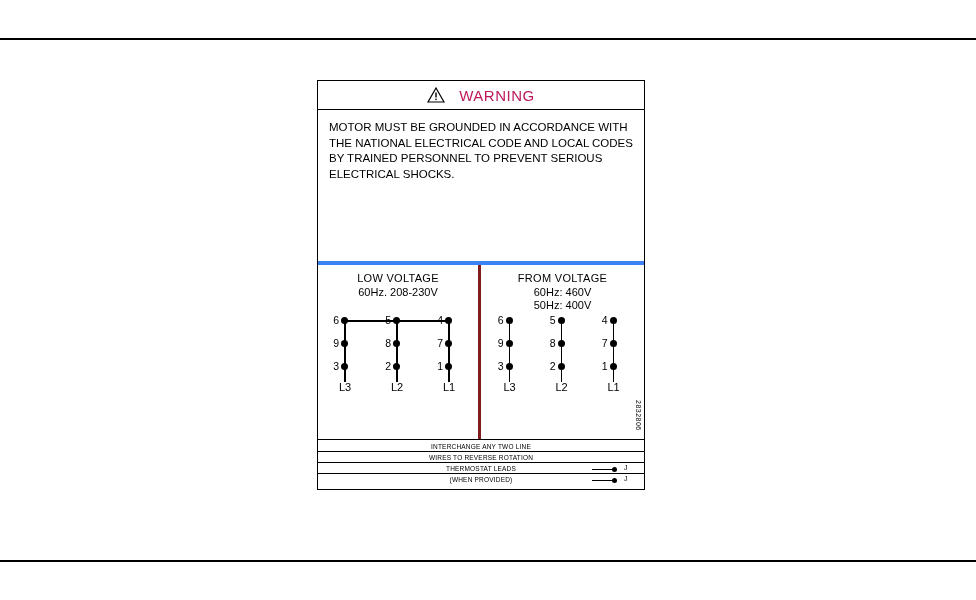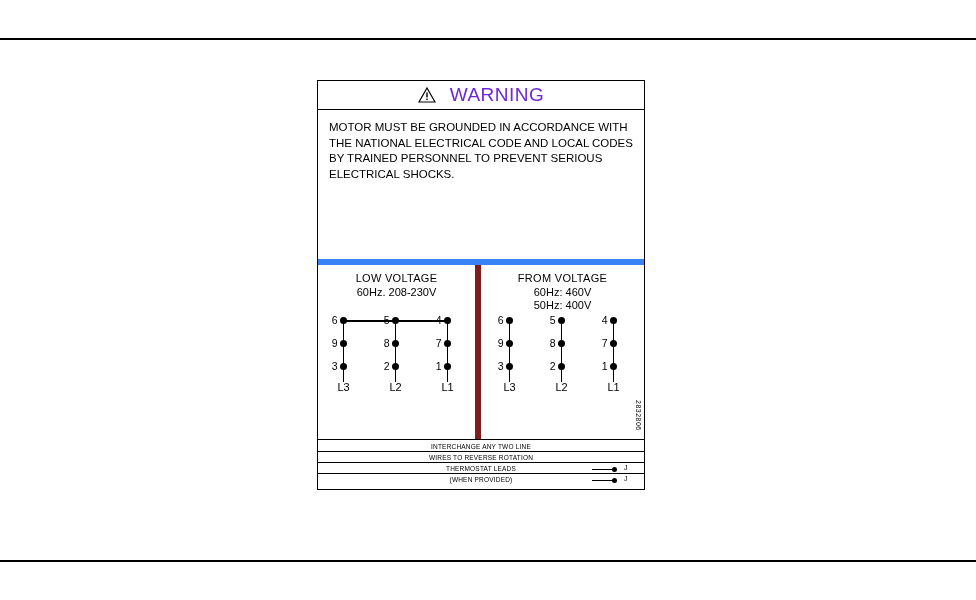--- a/index.html
+++ b/index.html
@@ -44,34 +44,34 @@
   
   .warn-header {
     height: 28px;
     border-bottom: 1px solid #000000;
     display: flex;
     align-items: center;
     justify-content: center;
     gap: 14px;
   }
   .warn-title {
-    font-size: 19px;
+    font-size: 15px;
     letter-spacing: 0.5px;
-    color: #6d28d9;
+    color: #be185d;
   }
   .warn-tri {
     width: 18px;
     height: 16px;
     display: block;
   }
 
   
   .warn-body {
     padding: 10px 10px 15px 11px;
-    border-bottom: 6px solid #3b82f6;
+    border-bottom: 4px solid #3b82f6;
     height: 155px;
     box-sizing: border-box;
   }
   .warn-body p {
     margin: 0;
     font-size: 11.5px;
     line-height: 15.6px;
     color: #000000;
   }
   .warn-body p.spaced { margin-top: 15px; }
@@ -82,21 +82,21 @@
     height: 175px;
     border-bottom: 1px solid #000000;
     box-sizing: border-box;
     position: relative;
   }
   .diagram-col {
     position: relative;
     box-sizing: border-box;
     flex: 1 1 50%;
   }
-  .diagram-col.left { border-right: 6px solid #7f1d1d; }
+  .diagram-col.left { border-right: 3px solid #7f1d1d; }
 
   .diag-title {
     text-align: center;
     font-size: 11px;
     line-height: 13.5px;
     color: #000000;
     padding-top: 7px;
   }
   .diag-title .l1 { letter-spacing: 0.3px; }
 

